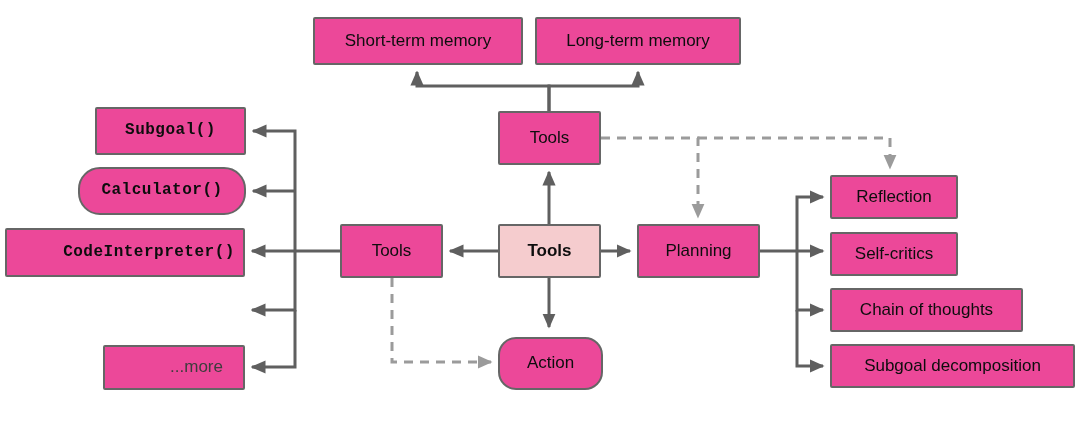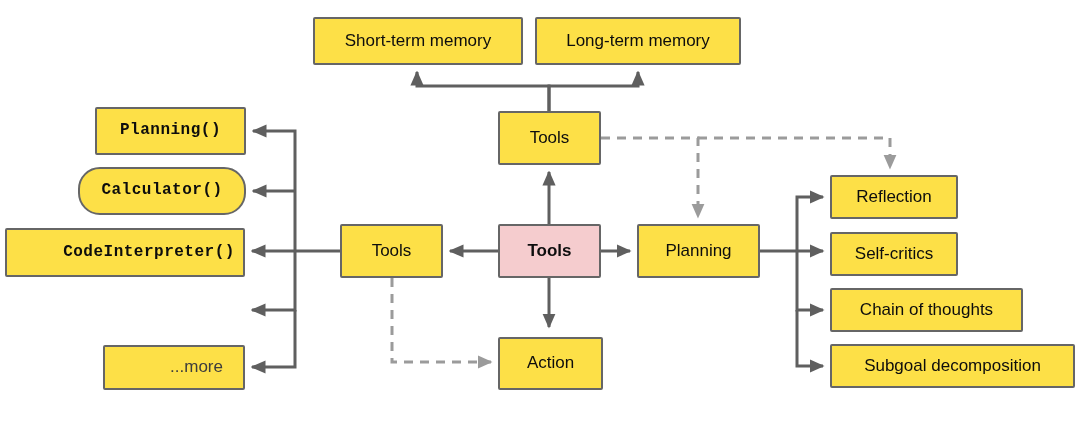--- a/index.html
+++ b/index.html
@@ -11,21 +11,21 @@
     position: relative;
     width: 1080px;
     height: 428px;
     background: #ffffff;
     font-family: "Liberation Sans", sans-serif;
     overflow: hidden;
   }
   .node {
     position: absolute;
     box-sizing: border-box;
-    background: #fde047;
+    background: #ec4899;
     border: 2px solid #666666;
     border-radius: 2px;
     display: flex;
     align-items: center;
     justify-content: center;
     color: #0d0d0d;
     font-size: 17px;
     line-height: 1.1;
     white-space: nowrap;
     user-select: none;
@@ -129,26 +129,26 @@
   </div>
 
   <div class="node" style="left:340px; top:224px; width:103px; height:54px;">
     <span>Tools</span>
   </div>
 
   <div class="node" style="left:637px; top:224px; width:123px; height:54px;">
     <span>Planning</span>
   </div>
 
-  <div class="node" style="left:498px; top:337px; width:105px; height:53px;">
+  <div class="node" style="left:498px; top:337px; width:105px; height:53px;border-radius:18px;">
     <span>Action</span>
   </div>
 
   <div class="node mono" style="left:95px; top:107px; width:151px; height:48px;">
-    <span>Planning()</span>
+    <span>Subgoal()</span>
   </div>
 
   <div class="node mono" style="left:78px; top:167px; width:168px; height:48px;border-radius:22px;">
     <span>Calculator()</span>
   </div>
 
   <div class="node mono" style="left:5px; top:228px; width:240px; height:49px;padding-left:48px;">
     <span>CodeInterpreter()</span>
   </div>
 

